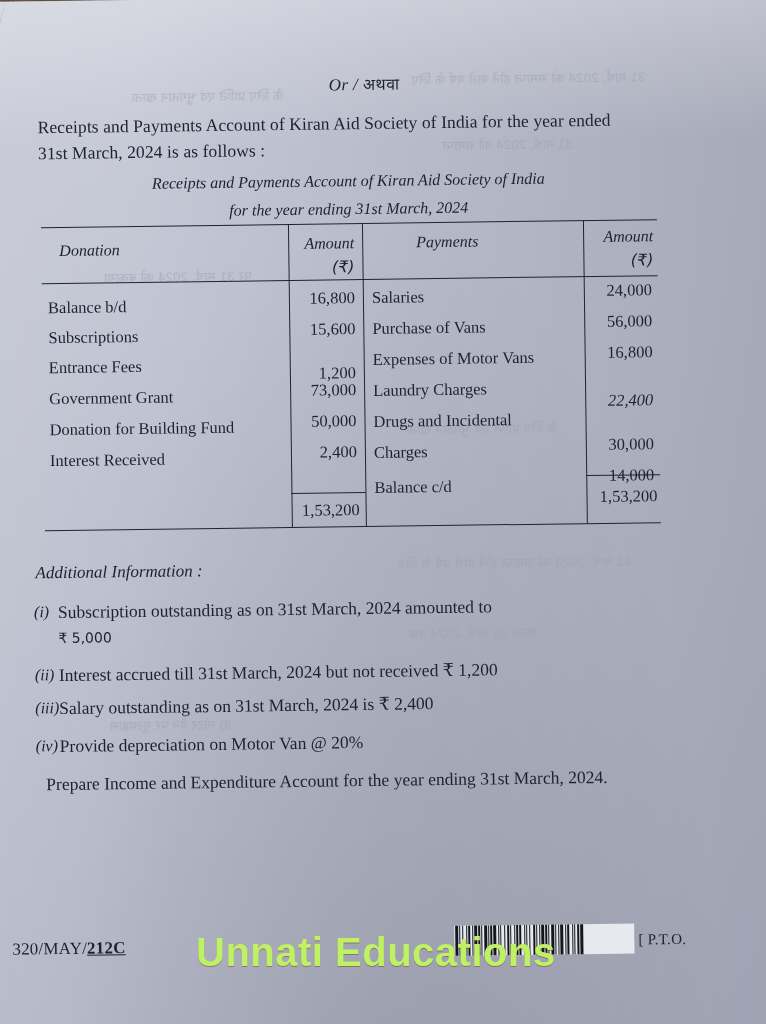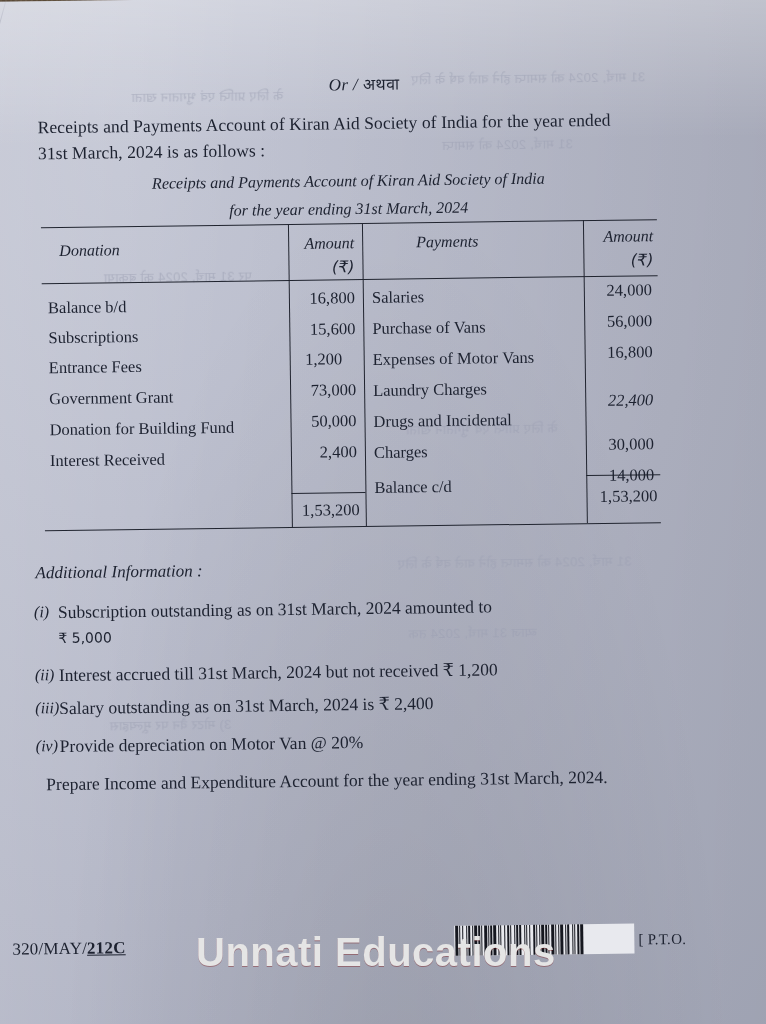--- a/index.html
+++ b/index.html
@@ -195,21 +195,21 @@
     left: 646px; top: 938px;
     font-size: 15px;
     letter-spacing: .3px;
   }
 
   
   .wm {
     position: absolute;
     font-family: "Liberation Sans", "DejaVu Sans", sans-serif;
     font-weight: 700;
-    color: #e5e5e5;
+    color: #bef264;
     text-shadow: 0 1px 0 rgba(120,0,0,.35);
     white-space: nowrap;
     letter-spacing: .5px;
   }
   .wm-1 { left: 196px; top: 930px; font-size: 40px; }
   .wm-2 { left: 120px; top: 975px; font-size: 42px; }
 </style>
 </head>
 <body>
 
@@ -264,21 +264,21 @@
 
         <div class="cell" style="left:6px; top:71px;">Balance b/d</div>
         <div class="cell" style="left:6px; top:101px;">Subscriptions</div>
         <div class="cell" style="left:6px; top:131px;">Entrance Fees</div>
         <div class="cell" style="left:6px; top:162px;">Government Grant</div>
         <div class="cell" style="left:6px; top:193px;">Donation for Building Fund</div>
         <div class="cell" style="left:6px; top:224px;">Interest Received</div>
 
         <div class="cell num" style="left:249px; top:65px;  width:64px;">16,800</div>
         <div class="cell num" style="left:249px; top:96px;  width:64px;">15,600</div>
-        <div class="cell num" style="left:249px; top:126px; width:64px;text-align:center;">1,200</div>
+        <div class="cell num" style="left:249px; top:140px; width:64px;">1,200</div>
         <div class="cell num" style="left:249px; top:157px; width:64px;">73,000</div>
         <div class="cell num" style="left:249px; top:188px; width:64px;">50,000</div>
         <div class="cell num" style="left:249px; top:219px; width:64px;">2,400</div>
 
         <div class="cell" style="left:330px; top:65px;">Salaries</div>
         <div class="cell" style="left:330px; top:96px;">Purchase of Vans</div>
         <div class="cell" style="left:330px; top:127px;">Expenses of Motor Vans</div>
         <div class="cell" style="left:330px; top:158px;">Laundry Charges</div>
         <div class="cell" style="left:330px; top:189px;">Drugs and Incidental</div>
         <div class="cell" style="left:330px; top:220px;">Charges</div>

